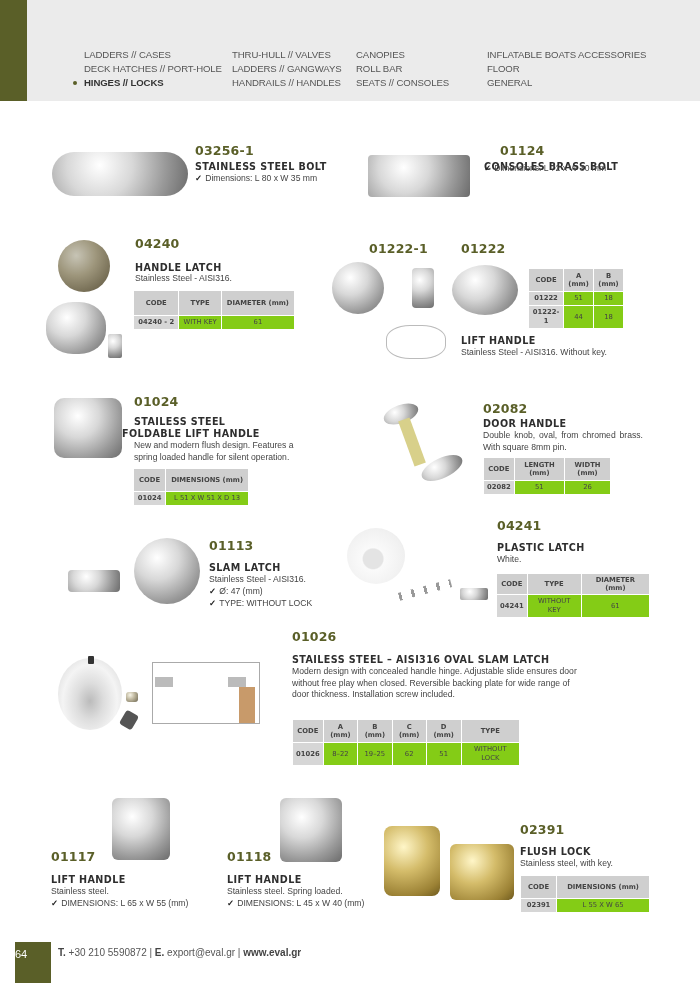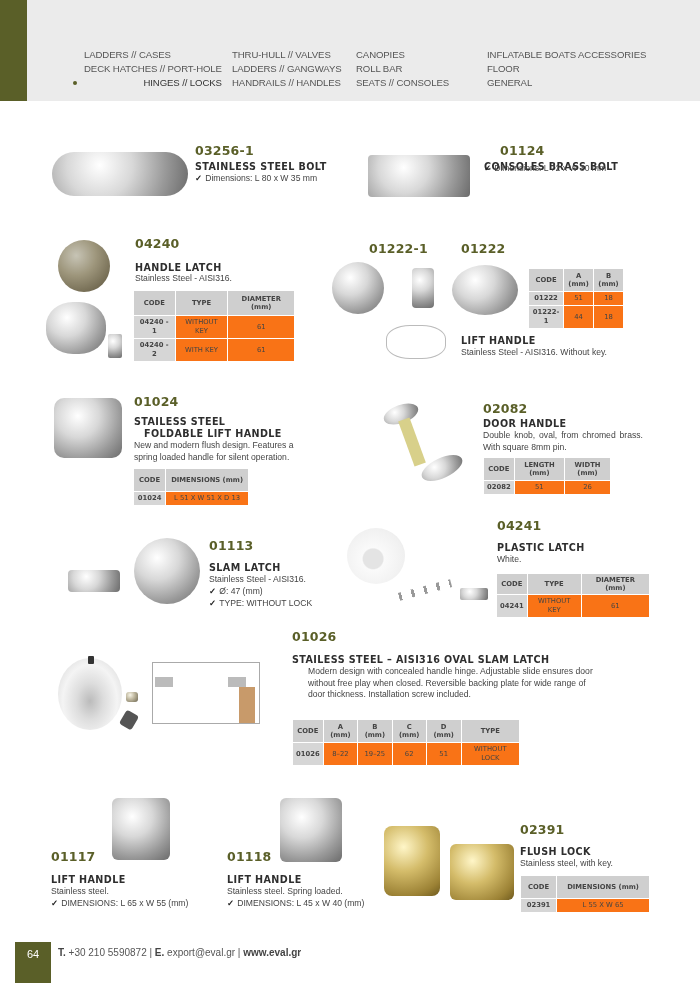--- a/index.html
+++ b/index.html
@@ -1,39 +1,39 @@
 <!DOCTYPE html>
 <html><head>
 <meta charset="utf-8">
 <style>
   * { box-sizing: border-box; margin: 0; padding: 0; }
   body { width: 700px; height: 983px; background: #ffffff; font-family: "Liberation Sans", sans-serif; color: #3a3a3a; position: relative; overflow: hidden; }
   .header-band { position: absolute; left: 0; top: 0; width: 700px; height: 101px; background: #ebebeb; }
   .side-bar { position: absolute; left: 0; top: 0; width: 27px; height: 101px; background: #5a5f28; }
   .nav-col { position: absolute; top: 48px; font-size: 9.6px; line-height: 14px; color: #555; letter-spacing: -0.1px; }
   .nav-col div { white-space: nowrap; }
-  .nav-col .active { font-weight: normal; color: #333; text-align: right; }
+  .nav-col .active { font-weight: bold; color: #333; }
   .nav-dot { position: absolute; left: 73px; top: 81px; width: 4px; height: 4px; border-radius: 50%; background: #5a5f28; }
 
   .code { position: absolute; font-family: "DejaVu Sans", sans-serif; font-weight: bold; font-size: 12.5px; color: #5a5f28; letter-spacing: 0.2px; }
   .title { position: absolute; font-family: "DejaVu Sans", sans-serif; font-weight: bold; font-size: 9.6px; color: #2e2e2e; letter-spacing: 0.4px; line-height: 12px; white-space: nowrap; }
   .desc { position: absolute; font-size: 8.6px; line-height: 11.5px; color: #444; }
   .desc .chk { font-weight: bold; color: #222; margin-right: 3px; }
 
   table.spec { position: absolute; border-collapse: separate; border-spacing: 1px; font-family: "DejaVu Sans", sans-serif; font-size: 6.8px; }
   table.spec th { background: #cfcfcf; color: #444; font-weight: bold; text-align: center; padding: 2px 3px; line-height: 8px; }
-  table.spec td { background: #f97316; color: #444; text-align: center; padding: 2px 3px; line-height: 9px; }
+  table.spec td { background: #84cc16; color: #444; text-align: center; padding: 2px 3px; line-height: 9px; }
   table.spec td.c { background: #d6d6d6; font-weight: bold; }
 
   .img { position: absolute; }
   .metal { background: radial-gradient(circle at 35% 30%, #ffffff 0%, #d8d8d8 35%, #9a9a9a 70%, #6a6a6a 100%); }
   .brass { background: radial-gradient(circle at 35% 30%, #fff6c8 0%, #d4bc6a 40%, #9c8235 80%, #6e5a1e 100%); }
 
   .footer-box { position: absolute; left: 15px; top: 942px; width: 36px; height: 41px; background: #5a5f28; }
-  .footer-page { position: absolute; left: 15px; top: 948px; width: 36px; text-align: center; color: #fff; font-size: 11px; }
+  .footer-page { position: absolute; left: 15px; top: 948px; width: 36px; color: #fff; font-size: 11px; }
   .footer-text { position: absolute; left: 58px; top: 947px; font-size: 10px; color: #555; white-space: nowrap; }
   .footer-text b { color: #444; }
 </style>
 </head>
 <body>
 
 <div class="header-band"></div>
 <div class="side-bar"></div>
 <div class="nav-dot"></div>
 
@@ -75,25 +75,20 @@
 <div class="title" style="left:135px;top:262px">HANDLE LATCH</div>
 <div class="desc" style="left:135px;top:273px">Stainless Steel - AISI316.</div>
 <table class="spec" style="left:133px;top:290px;width:162px">
   <tbody>
       <tr>
         <th style="height:24px">CODE</th>
         <th>TYPE</th>
         <th>DIAMETER (mm)</th>
       </tr>
   <tr>
-        <td class="c">04240 - 1</td>
-        <td>WITHOUT KEY</td>
-        <td>61</td>
-      </tr>
-  <tr>
         <td class="c">04240 - 2</td>
         <td>WITH KEY</td>
         <td>61</td>
       </tr>
 </tbody>
   </table>
 
 <div class="code" style="left:369px;top:241px">01222-1</div>
 <div class="code" style="left:461px;top:241px">01222</div>
 <div class="img metal" style="left:332px;top:262px;width:52px;height:52px;border-radius:50%;"></div>
@@ -118,21 +113,21 @@
         <td>18</td>
       </tr>
 </tbody>
   </table>
 <div class="title" style="left:461px;top:335px">LIFT HANDLE</div>
 <div class="desc" style="left:461px;top:347px">Stainless Steel - AISI316. Without key.</div>
 
 <div class="img metal" style="left:54px;top:398px;width:68px;height:60px;border-radius:10px;"></div>
 <div class="code" style="left:134px;top:394px">01024</div>
 <div class="title" style="left:134px;top:416px">STAILESS STEEL</div>
-<div class="title" style="left:144px;top:428px">FOLDABLE LIFT HANDLE</div>
+<div class="title" style="left:122px;top:428px">FOLDABLE LIFT HANDLE</div>
 <div class="desc" style="left:134px;top:440px;width:175px">New and modern flush design. Features a spring loaded handle for silent operation.</div>
 <table class="spec" style="left:133px;top:468px;width:116px">
   <tbody>
       <tr>
         <th style="height:22px">CODE</th>
         <th>DIMENSIONS (mm)</th>
       </tr>
   <tr>
         <td class="c">01024</td>
         <td>L 51 X W 51 X D 13</td>
@@ -194,21 +189,21 @@
 <div class="img" style="left:88px;top:656px;width:6px;height:8px;background:#333;border-radius:1px;"></div>
 <div class="img brass" style="left:126px;top:692px;width:12px;height:10px;border-radius:3px;filter:saturate(0.3);"></div>
 <div class="img" style="left:122px;top:712px;width:14px;height:16px;background:#555;border-radius:3px;transform:rotate(30deg);"></div>
 <div class="img" style="left:152px;top:662px;width:108px;height:62px;border:1px solid #aaa;">
   <div style="position:absolute;left:2px;top:14px;width:18px;height:10px;background:#bbb;"></div>
   <div style="position:absolute;left:75px;top:14px;width:18px;height:10px;background:#bbb;"></div>
   <div style="position:absolute;left:86px;top:24px;width:16px;height:36px;background:#c89a6a;"></div>
 </div>
 <div class="code" style="left:292px;top:629px">01026</div>
 <div class="title" style="left:292px;top:654px">STAILESS STEEL – AISI316 OVAL SLAM LATCH</div>
-<div class="desc" style="left:308px;top:666px;width:292px">Modern design with concealed handle hinge. Adjustable slide ensures door without free play when closed. Reversible backing plate for wide range of door thickness. Installation screw included.</div>
+<div class="desc" style="left:292px;top:666px;width:292px">Modern design with concealed handle hinge. Adjustable slide ensures door without free play when closed. Reversible backing plate for wide range of door thickness. Installation screw included.</div>
 <table class="spec" style="left:292px;top:719px;width:228px">
   <tbody>
       <tr>
         <th style="height:22px">CODE</th>
         <th>A (mm)</th>
         <th>B (mm)</th>
         <th>C (mm)</th>
         <th>D (mm)</th>
         <th>TYPE</th>
       </tr>

